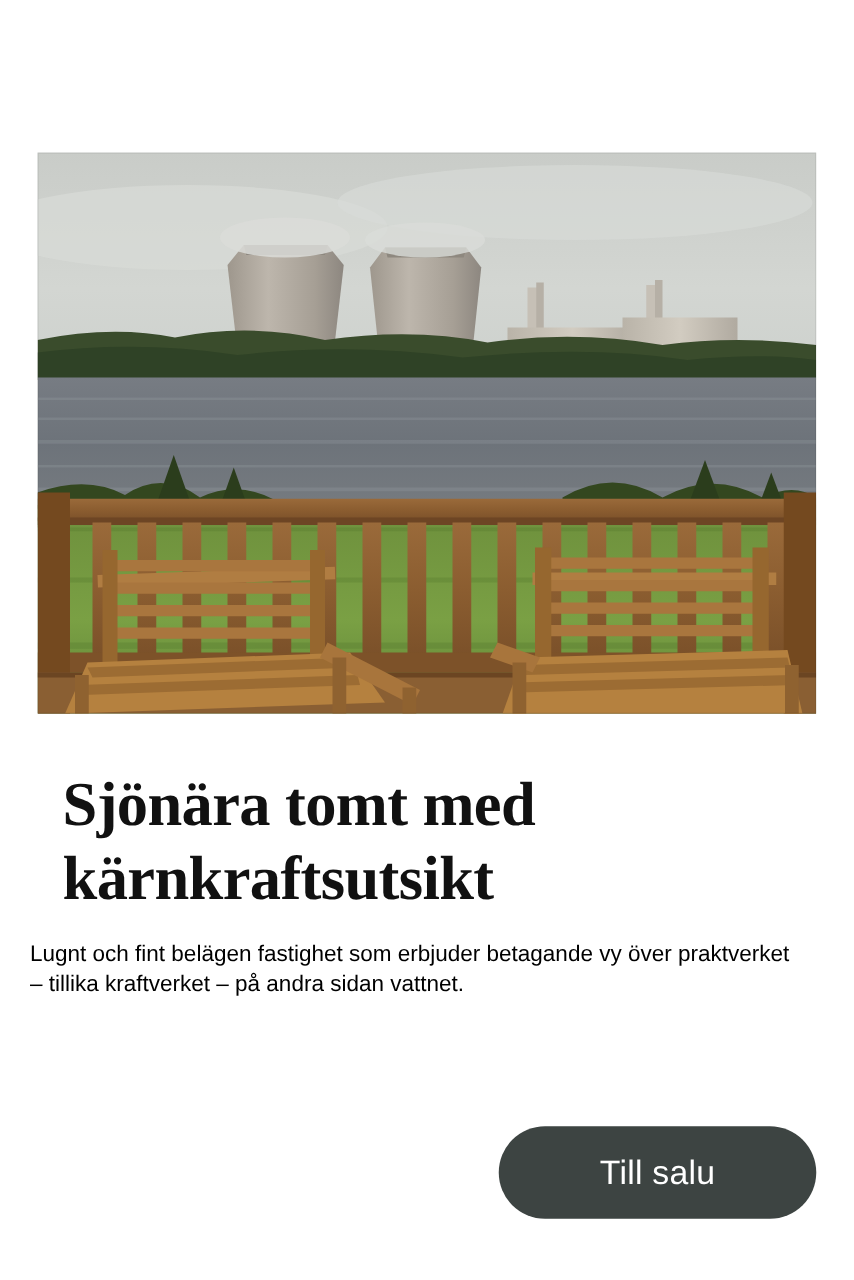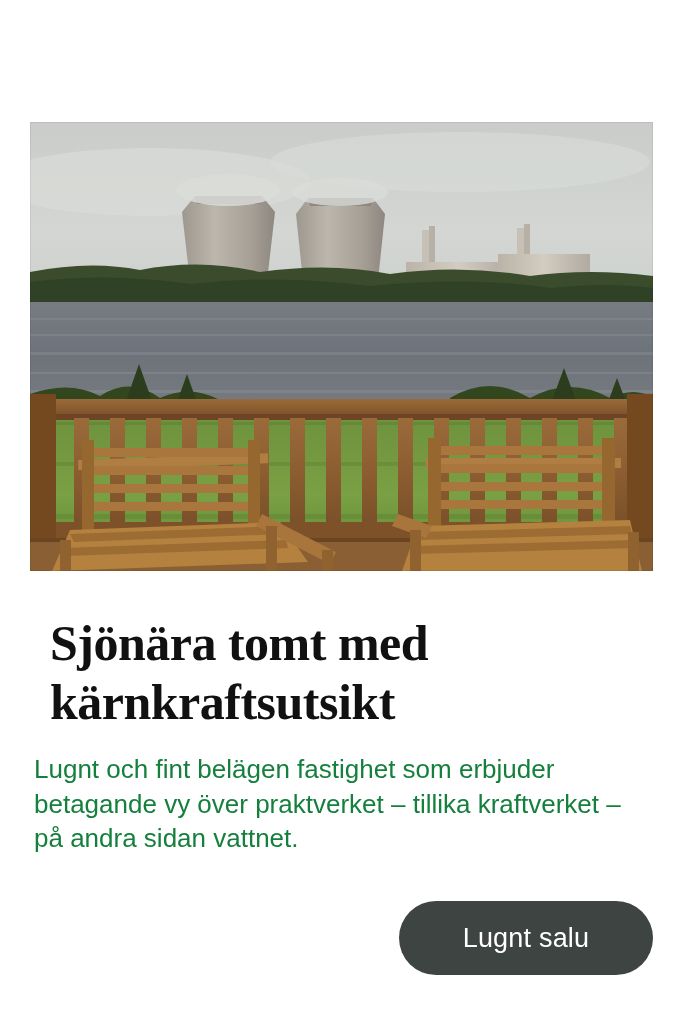--- a/index.html
+++ b/index.html
@@ -42,27 +42,27 @@
     font-weight: 700;
     font-size: 50px;
     line-height: 1.17;
     letter-spacing: -0.5px;
     color: #111111;
     margin: 16px;
   }
 
   .subtext {
     position: absolute;
-    left: 34px;
+    left: 24px;
     top: 752px;
     width: 616px;
     font-family: "Liberation Sans", sans-serif;
-    font-size: 26px;
+    font-size: 18px;
     line-height: 1.33;
-    color: #15803d;
+    color: #000000;
     margin: 0;
   }
 
   
   .cta {
     position: absolute;
     right: 30px;
     top: 901px;
     width: 254px;
     height: 74px;
@@ -267,15 +267,15 @@
       </g>
 
       <rect x="0" y="0" width="623" height="449" fill="none" stroke="#00000010" stroke-width="2"></rect>
     </svg>
   </div>
 
   <h1 class="headline">Sjönära tomt med kärnkraftsutsikt</h1>
 
   <p class="subtext">Lugnt och fint belägen fastighet som erbjuder betagande vy över praktverket – tillika kraftverket – på andra sidan vattnet.</p>
 
-  <button class="cta">Lugnt salu</button>
+  <button class="cta">Till salu</button>
 
 </div>
 
 </body></html>

